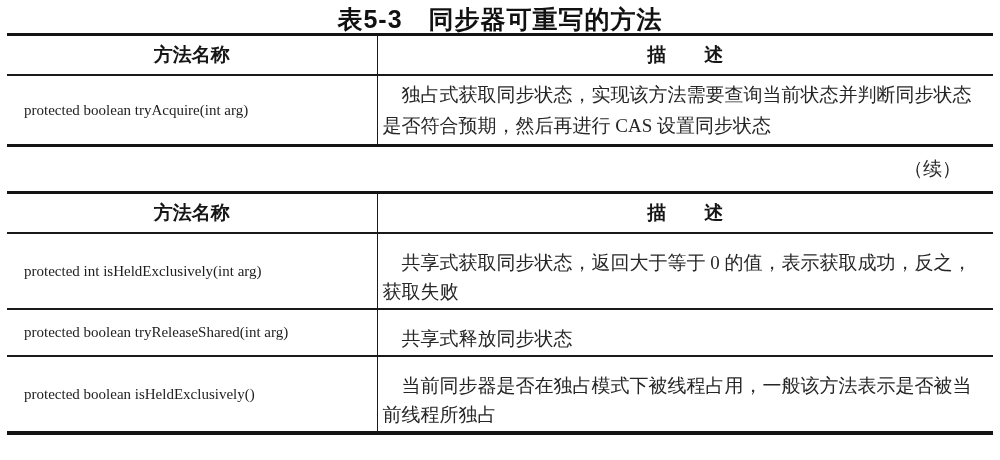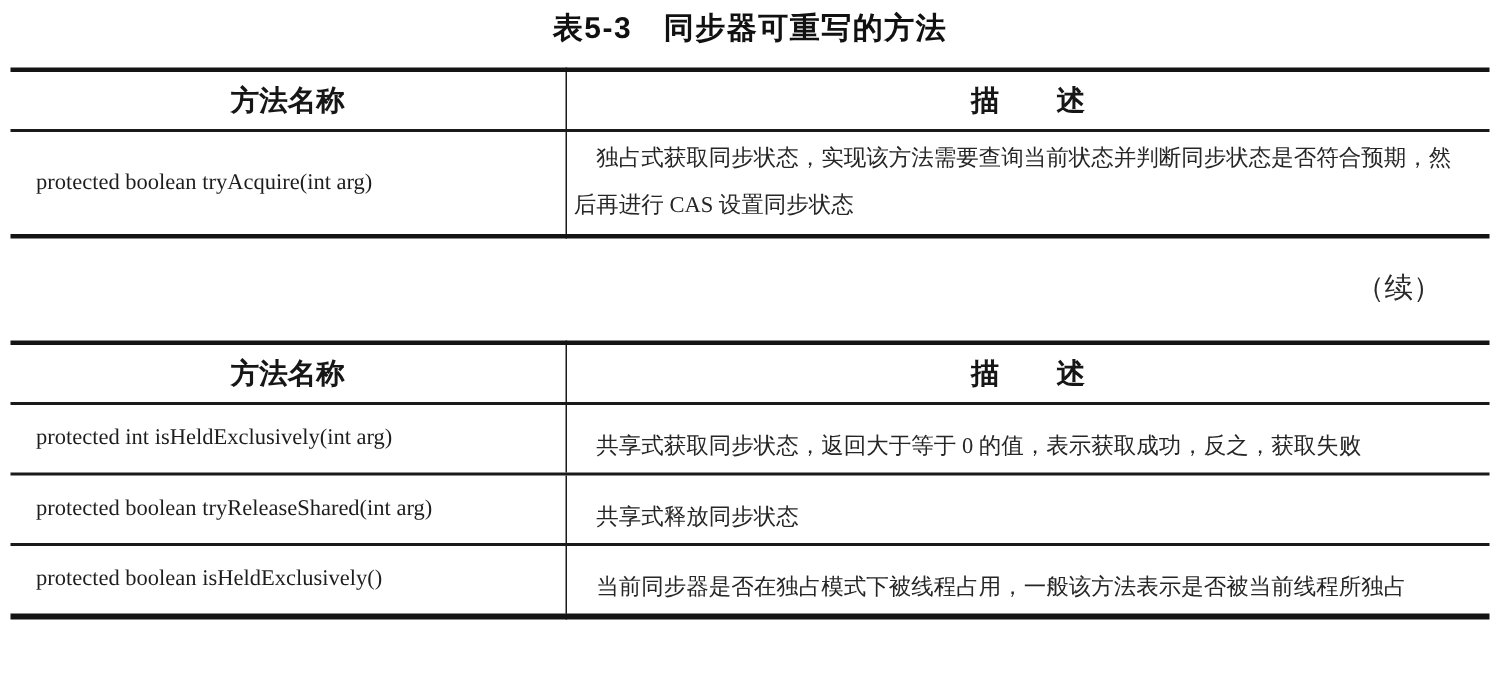--- a/index.html
+++ b/index.html
@@ -16,27 +16,27 @@
     font-family: "Liberation Serif", "DejaVu Serif", serif;
     overflow: hidden;
   }
   .title {
     padding-top: 6px;
     height: 27px;
     line-height: 27px;
     text-align: center;
     font-family: "Liberation Sans", "DejaVu Sans", sans-serif;
     font-weight: bold;
-    font-size: 20px;
+    font-size: 25px;
     letter-spacing: 1px;
     color: #111111;
   }
   table.tbl {
     width: 986px;
-    margin: 12px auto;
+    margin: 0 auto;
     border-collapse: collapse;
     table-layout: fixed;
     background: #ffffff;
   }
   .tbl1 { margin-top: 22px; border-top: 3px solid #141414; border-bottom: 3px solid #141414; }
   .tbl2 { margin-top: 0;    border-top: 3px solid #141414; border-bottom: 4px solid #141414; }
   col.c1 { width: 370px; }
   col.c2 { width: 616px; }
   th {
     height: 38px;
@@ -57,21 +57,21 @@
   }
   tr:last-child td { border-bottom: none; }
   td.method {
     font-size: 15px;
     padding: 2px 2px 2px 17px;
     color: #1d1d1d;
     white-space: nowrap;
     overflow: hidden;
   }
   td.desc {
-    font-size: 15px;
+    font-size: 19px;
     line-height: 31px;
     padding: 3px 12px 3px 5px;
     text-indent: 1em;
     color: #262626;
   }
   .tbl2 td.desc { line-height: 29px; padding-top: 14px; padding-bottom: 2px; }
   .continued {
     width: 986px;
     margin: 0 auto;
     height: 44px;

